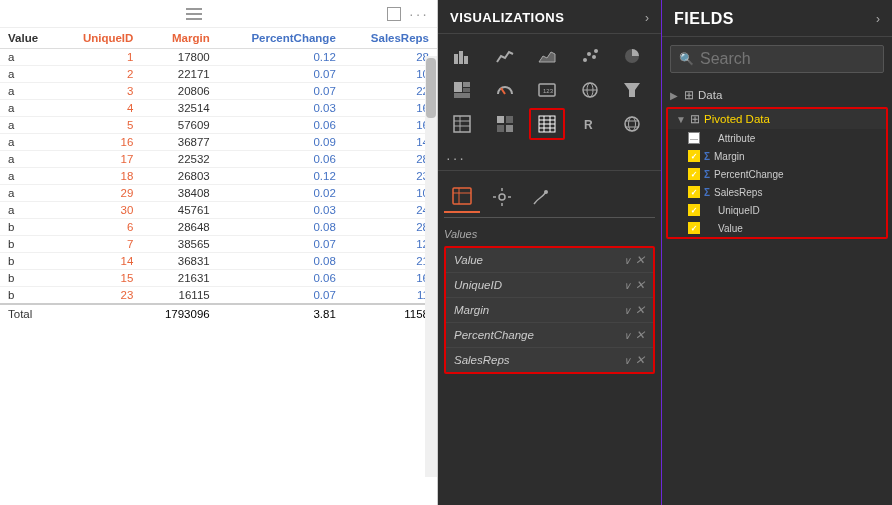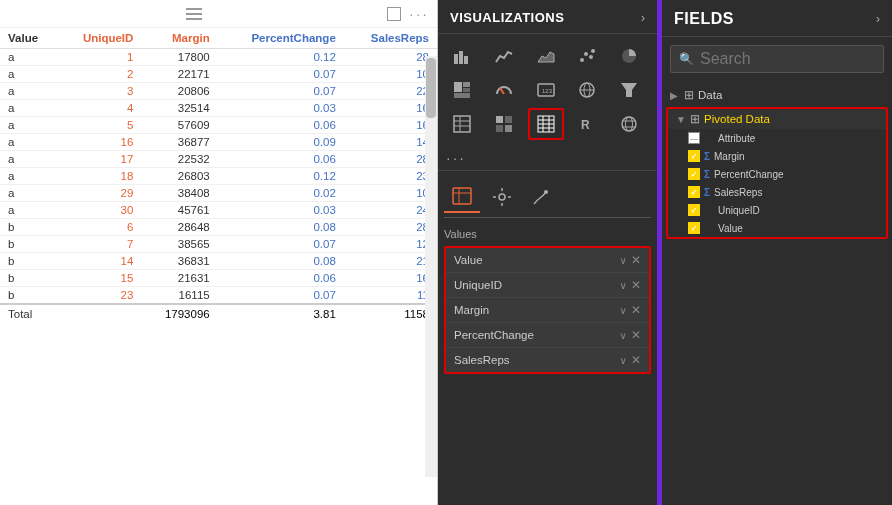--- a/index.html
+++ b/index.html
@@ -106,21 +106,21 @@
       margin: 2px auto;
     }
 
     
     .middle-panel {
       width: 224px;
       height: 505px;
       background: #2d2d2d;
       display: flex;
       flex-direction: column;
-      border-right: 5px solid #6d28d9;
+      border-right: 1px solid #6d28d9;
     }
 
     .viz-header {
       display: flex;
       align-items: center;
       justify-content: space-between;
       padding: 10px 12px 8px;
       border-bottom: 1px solid #444;
     }
 
@@ -170,20 +170,21 @@
       font-size: 14px;
       letter-spacing: 2px;
     }
 
     .viz-bottom {
       flex: 1;
       padding: 6px;
       border-top: 1px solid #444;
       display: flex;
       flex-direction: column;
+      font-style: italic;
     }
 
     .viz-bottom-icons {
       display: flex;
       gap: 4px;
       padding: 4px 0;
       border-bottom: 1px solid #555;
     }
 
     .viz-bottom-icon {

